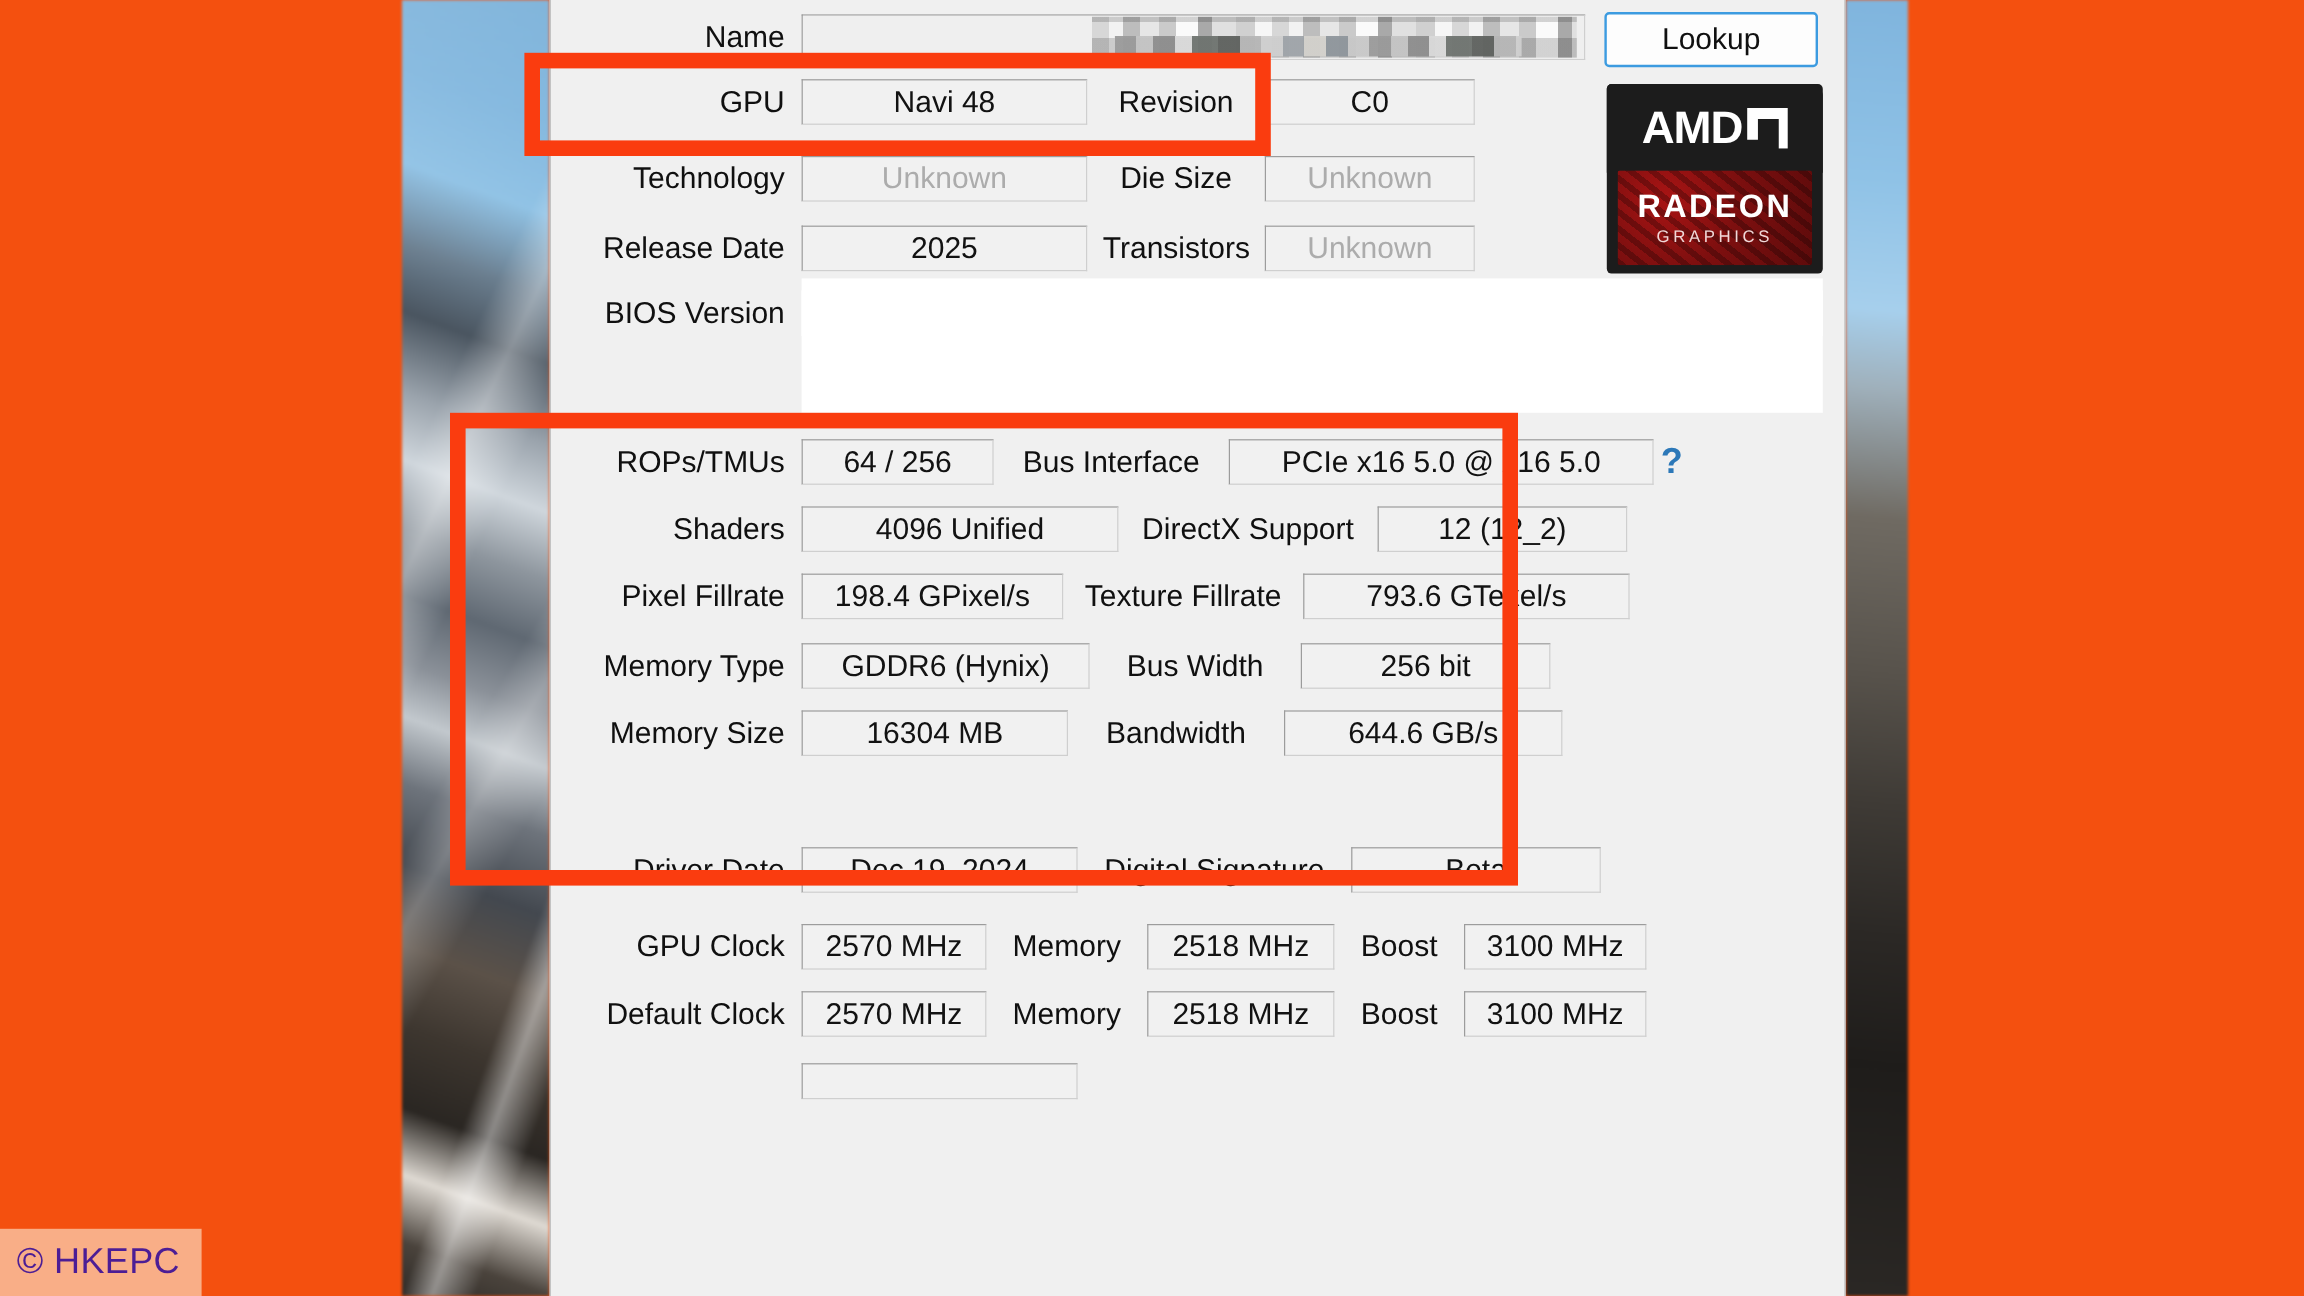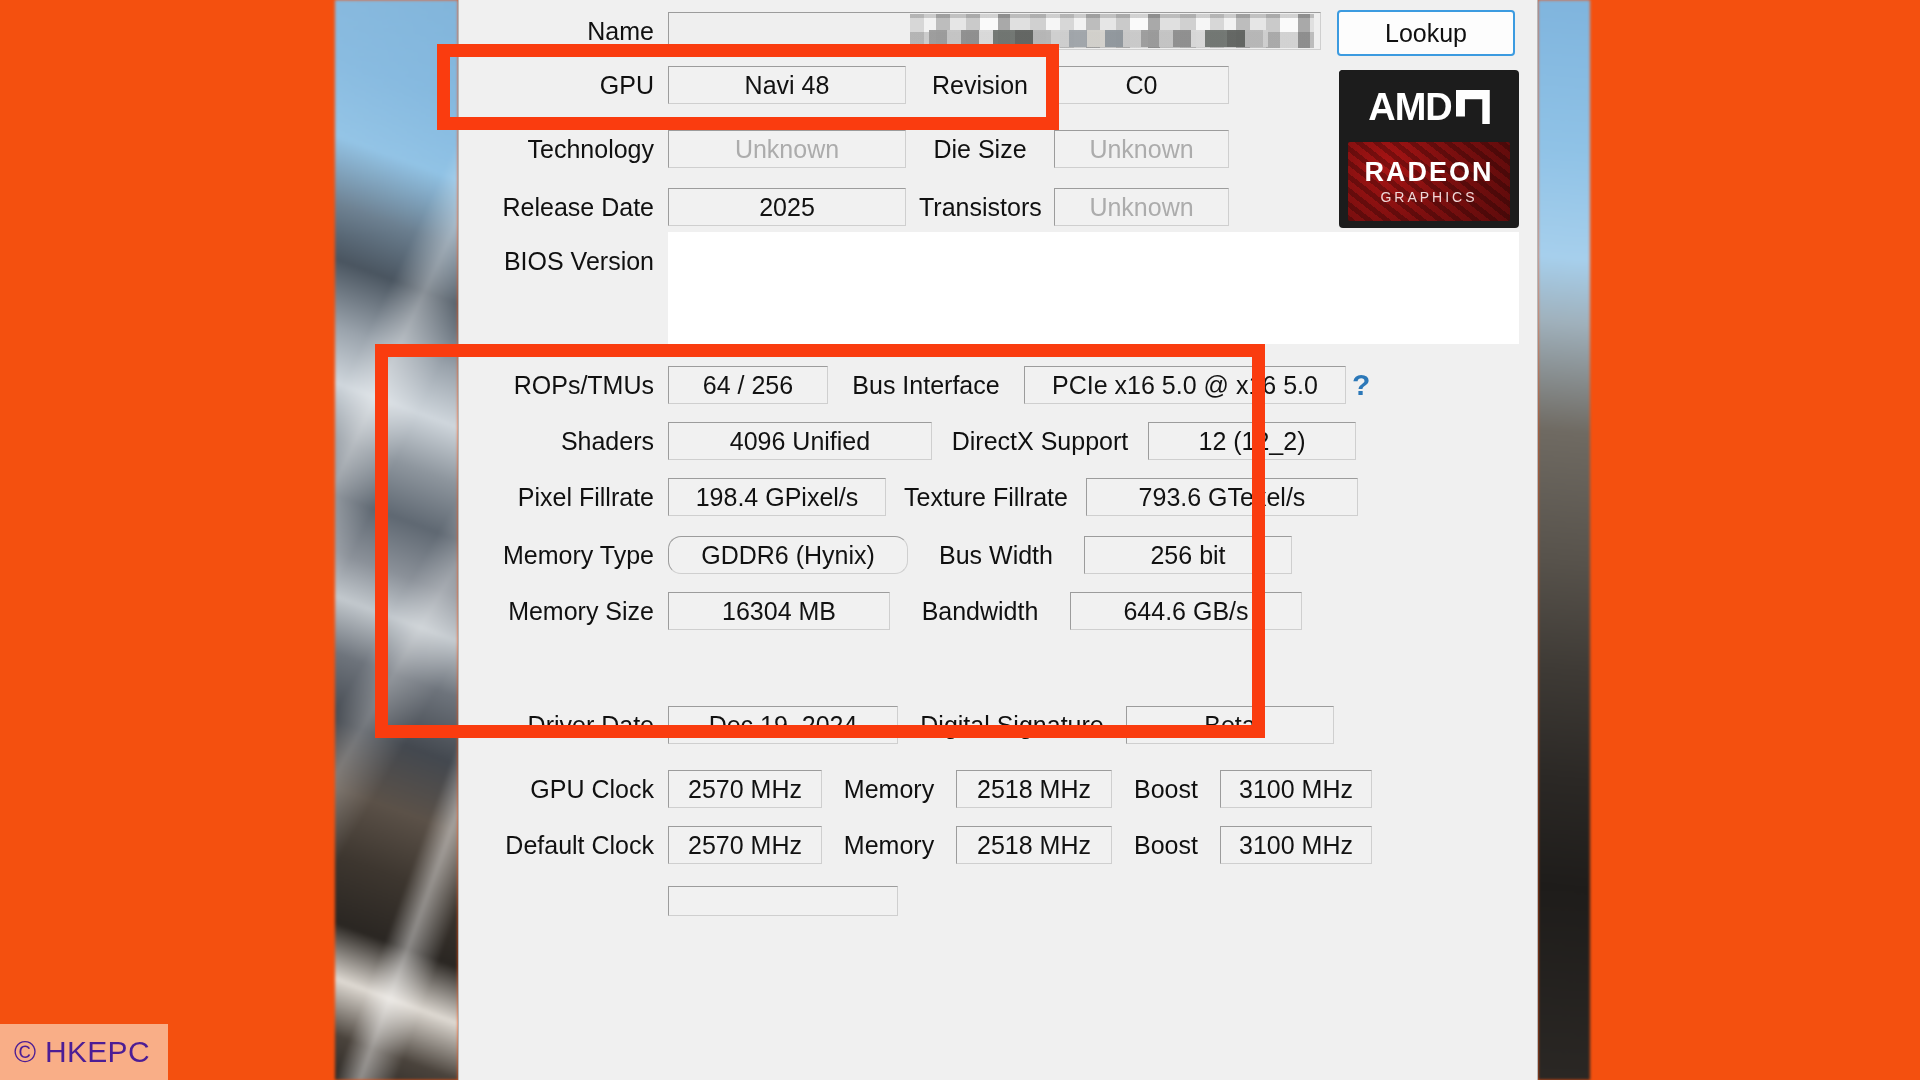--- a/index.html
+++ b/index.html
@@ -258,41 +258,41 @@
     <div class="row" style="top:238px;">
       <div class="lbl" style="width:187px;">BIOS Version</div>
       <div class="fld blank" style="flex:1;"></div>
     </div>
 
 
     <div class="row" style="top:362px;">
       <div class="lbl" style="width:187px;">ROPs/TMUs</div>
       <div class="fld" style="width:160px;">64 / 256</div>
       <div class="lbl center" style="width:196px;">Bus Interface</div>
-      <div class="fld" style="width:322px;text-align:center;">PCIe x16 5.0 @ x16 5.0</div>
+      <div class="fld" style="width:354px;text-align:center;">PCIe x16 5.0 @ x16 5.0</div>
       <div class="qmark">?</div>
     </div>
 
     <div class="row" style="top:418px;">
       <div class="lbl" style="width:187px;">Shaders</div>
       <div class="fld" style="width:264px;">4096 Unified</div>
       <div class="lbl center" style="width:216px;">DirectX Support</div>
       <div class="fld" style="width:208px;">12 (12_2)</div>
     </div>
 
     <div class="row" style="top:474px;">
       <div class="lbl" style="width:187px;">Pixel Fillrate</div>
       <div class="fld" style="width:218px;">198.4 GPixel/s</div>
       <div class="lbl center" style="width:200px;">Texture Fillrate</div>
       <div class="fld" style="width:272px;">793.6 GTexel/s</div>
     </div>
 
     <div class="row" style="top:532px;">
       <div class="lbl" style="width:187px;">Memory Type</div>
-      <div class="fld" style="width:240px;border-radius:13px;">GDDR6 (Hynix)</div>
+      <div class="fld" style="width:240px;">GDDR6 (Hynix)</div>
       <div class="lbl center" style="width:176px;">Bus Width</div>
       <div class="fld" style="width:208px;">256 bit</div>
     </div>
 
     <div class="row" style="top:588px;">
       <div class="lbl" style="width:187px;">Memory Size</div>
       <div class="fld" style="width:222px;">16304 MB</div>
       <div class="lbl center" style="width:180px;">Bandwidth</div>
       <div class="fld" style="width:232px;">644.6 GB/s</div>
     </div>

